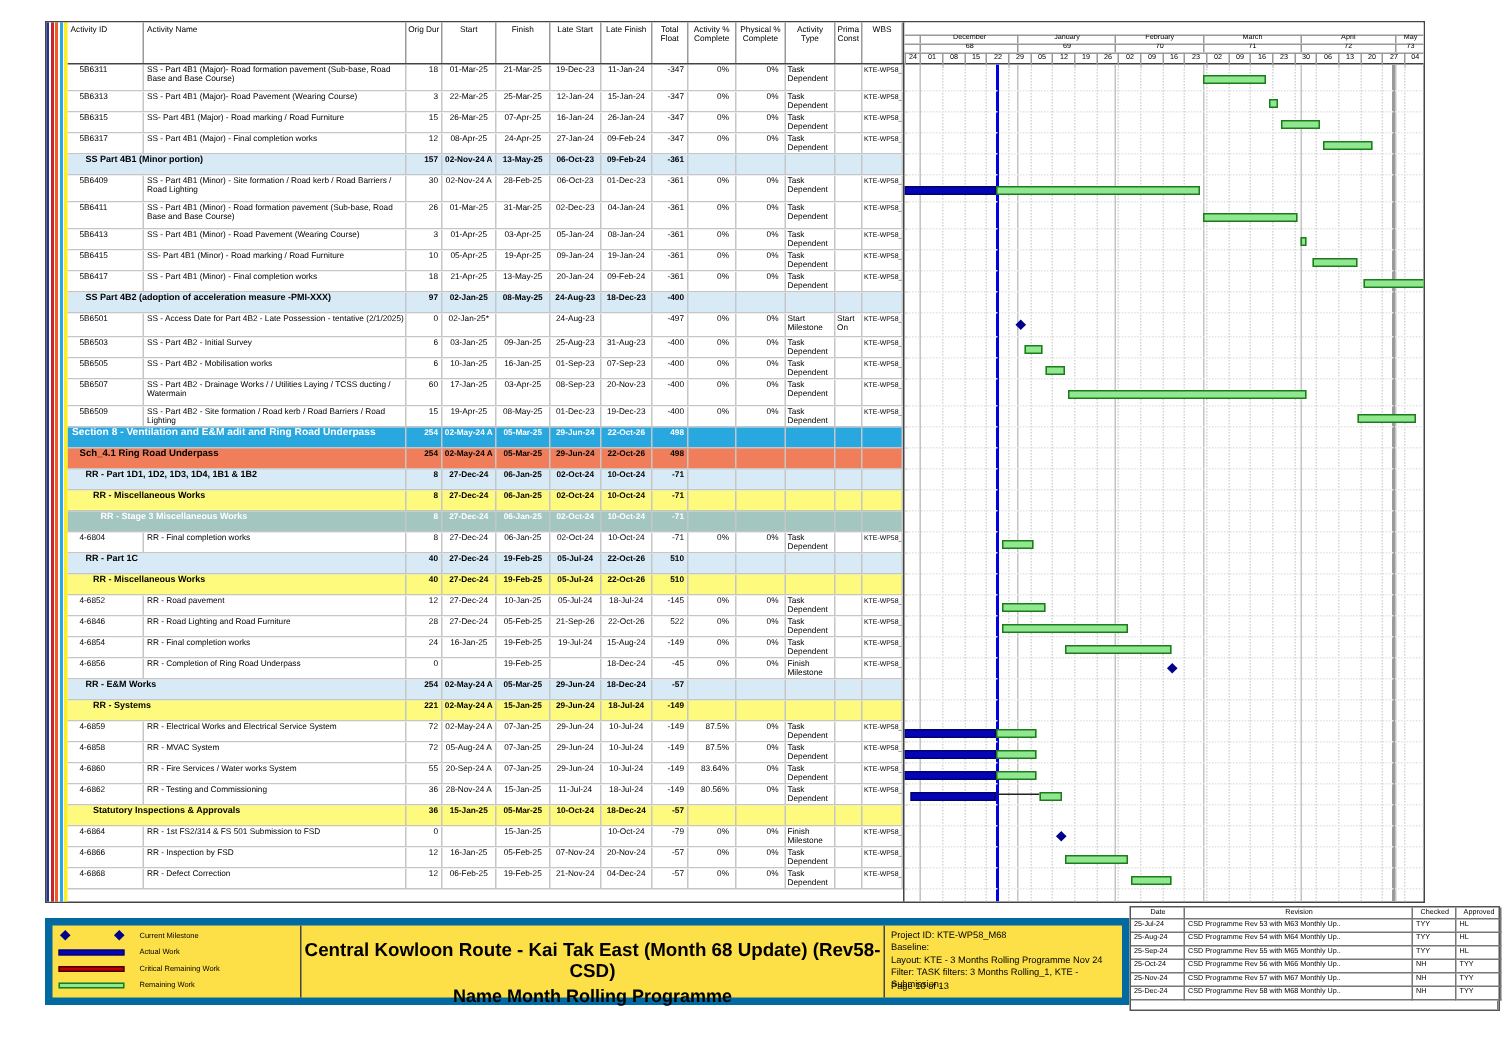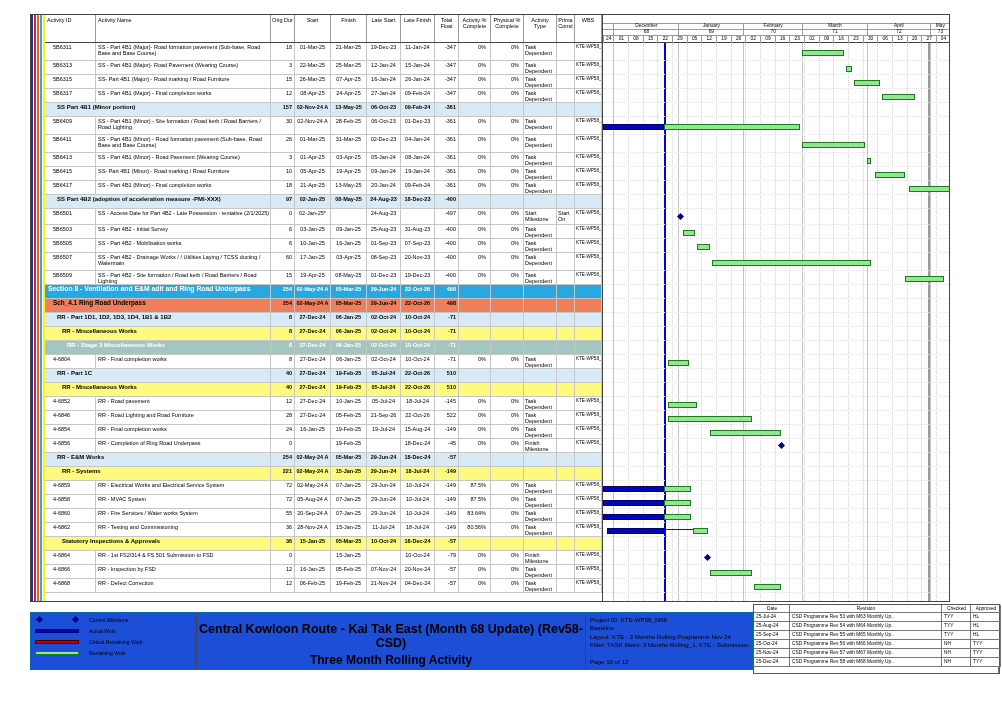--- a/index.html
+++ b/index.html
@@ -42,21 +42,21 @@
   .vline-month{border-left:1px solid #c4c4c4;}
   .vline-fin{border-left:2px solid #9a9a9a;}
   .vline-dd{border-left:2px solid #0000e8;}
   .cbody{position:absolute;top:0;left:0;right:0;}
   .crow{position:relative;box-sizing:border-box;border-bottom:1px dotted #e4e4e4;}
   .bar{position:absolute;box-sizing:border-box;height:6px;}
   .bar-rem{background:#8fe88f;border:1px solid #1d7a1d;}
   .bar-act{background:#0505b5;border:1px solid #020270;}
   .bar-conn{height:1px;background:#222;border:none;}
   .ms{position:absolute;width:5px;height:5px;background:#00008b;transform:rotate(45deg);}
-  .footer{position:absolute;left:30px;top:612px;width:723px;height:58px;border:1px solid #0369a1;box-sizing:border-box;background:#1d4ed8;}
+  .footer{position:absolute;left:30px;top:612px;width:723px;height:58px;border:5px solid #0369a1;box-sizing:border-box;background:#fde047;}
   .legendbox{position:absolute;left:0;top:0;bottom:0;width:166px;border-right:1px solid #444;box-sizing:border-box;padding-top:2px;}
   .lrow{position:relative;height:11px;}
   .lswatch{position:absolute;left:4px;top:3px;width:44px;height:4px;box-sizing:border-box;}
   .sw-act{background:#0505b5;border:1px solid #020270;}
   .sw-crit{background:#c00000;border:1px solid #400000;}
   .sw-rem{background:#8fe88f;border:1px solid #1d7a1d;}
   .ldiamond{position:absolute;top:2px;width:5px;height:5px;background:#00008b;transform:rotate(45deg);}
   .llabel{position:absolute;left:58px;top:2px;font-size:5px;line-height:7px;white-space:nowrap;}
   .titlebox{position:absolute;left:166px;top:0;bottom:0;width:389px;border-right:1px solid #444;box-sizing:border-box;text-align:center;}
   .t1{font-size:12.5px;font-weight:bold;margin-top:9px;}
@@ -850,21 +850,21 @@
           <div class="lswatch sw-crit"></div>
           <div class="llabel">Critical Remaining Work</div>
         </div>
         <div class="lrow">
           <div class="lswatch sw-rem"></div>
           <div class="llabel">Remaining Work</div>
         </div>
       </div>
     <div class="titlebox">
       <div class="t1">Central Kowloon Route - Kai Tak East (Month 68 Update) (Rev58- CSD)</div>
-      <div class="t2">Three Month Rolling Activity</div>
+      <div class="t2">Name Month Rolling Programme</div>
     </div>
     <div class="infobox">
       <div>Project ID: KTE-WP58_M68</div>
       <div>Baseline:</div>
       <div>Layout: KTE - 3 Months Rolling Programme Nov 24</div>
       <div>Filter: TASK filters: 3 Months Rolling_1, KTE - Submission.</div>
       <div class="pagenum">Page 10 of 13</div>
     </div>
   </div>
 

